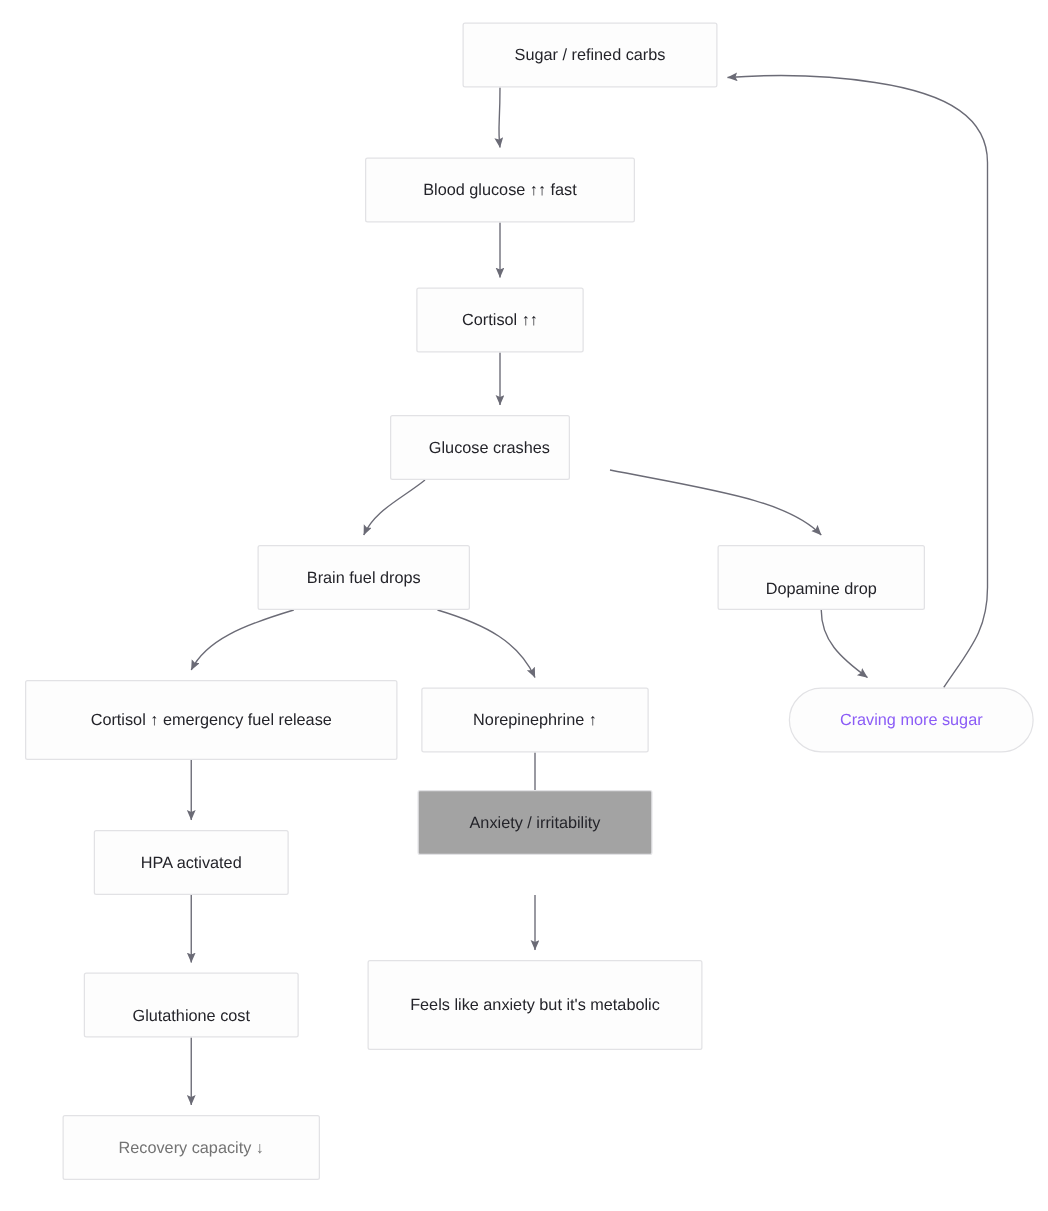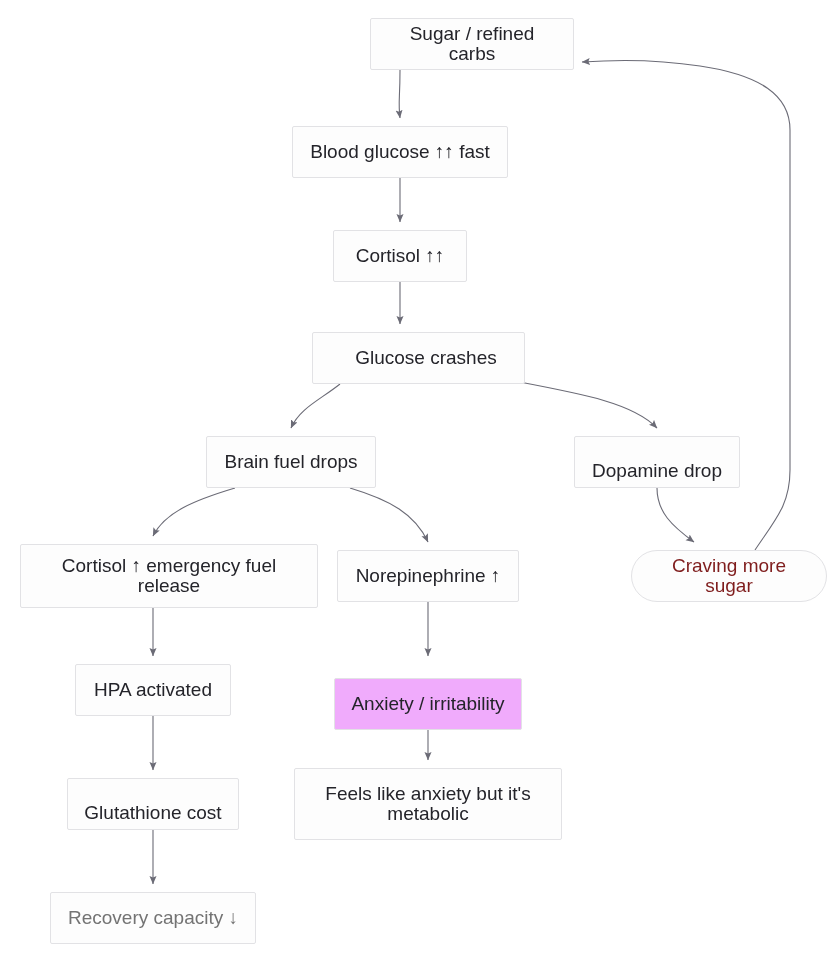--- a/index.html
+++ b/index.html
@@ -32,21 +32,21 @@
     position: absolute;
     box-sizing: border-box;
     background: #fdfdfd;
     border: 1px solid #e2e2e5;
     border-radius: 2px;
     display: flex;
     align-items: center;
     justify-content: center;
     text-align: center;
     color: #24242a;
-    font-size: 19px;
+    font-size: 13px;
     line-height: 20px;
     padding: 6px 14px;
     box-shadow: 0 0 0 0 rgba(0,0,0,0);
   }
   .node-label {
     display: block;
     white-space: pre-line;
   }
 </style>
 </head>
@@ -81,42 +81,42 @@
   <div id="nodes">
       <div class="node" style="left: 370px; top: 18px; width: 204px; height: 52px; background: rgb(253, 253, 253); border-color: rgb(226, 226, 229); color: rgb(36, 36, 42);">
         <span class="node-label">Sugar / refined carbs</span>
       </div>
       <div class="node" style="left: 292px; top: 126px; width: 216px; height: 52px; background: rgb(253, 253, 253); border-color: rgb(226, 226, 229); color: rgb(36, 36, 42);">
         <span class="node-label">Blood glucose ↑↑ fast</span>
       </div>
       <div class="node" style="left: 333px; top: 230px; width: 134px; height: 52px; background: rgb(253, 253, 253); border-color: rgb(226, 226, 229); color: rgb(36, 36, 42);">
         <span class="node-label">Cortisol ↑↑</span>
       </div>
-      <div class="node" style="left: 312px; top: 332px; width: 213px; height: 52px; background: rgb(253, 253, 253); border-color: rgb(226, 226, 229); color: rgb(36, 36, 42); padding-left: 29px;">
+      <div class="node" style="left: 312px; top: 332px; width: 144px; height: 52px; background: rgb(253, 253, 253); border-color: rgb(226, 226, 229); color: rgb(36, 36, 42); padding-left: 29px;">
         <span class="node-label">Glucose crashes</span>
       </div>
       <div class="node" style="left: 206px; top: 436px; width: 170px; height: 52px; background: rgb(253, 253, 253); border-color: rgb(226, 226, 229); color: rgb(36, 36, 42);">
         <span class="node-label">Brain fuel drops</span>
       </div>
       <div class="node" style="left: 574px; top: 436px; width: 166px; height: 52px; background: rgb(253, 253, 253); border-color: rgb(226, 226, 229); color: rgb(36, 36, 42); align-items: flex-end;">
         <span class="node-label">Dopamine drop</span>
       </div>
       <div class="node" style="left: 20px; top: 544px; width: 298px; height: 64px; background: rgb(253, 253, 253); border-color: rgb(226, 226, 229); color: rgb(36, 36, 42);">
         <span class="node-label">Cortisol ↑ emergency fuel release</span>
       </div>
       <div class="node" style="left: 337px; top: 550px; width: 182px; height: 52px; background: rgb(253, 253, 253); border-color: rgb(226, 226, 229); color: rgb(36, 36, 42);">
         <span class="node-label">Norepinephrine ↑</span>
       </div>
-      <div class="node" style="left: 631px; top: 550px; width: 196px; height: 52px; background: rgb(253, 253, 253); border-color: rgb(226, 226, 229); color: #7f1d1d; border-radius: 26px;">
+      <div class="node" style="left: 631px; top: 550px; width: 196px; height: 52px; background: rgb(253, 253, 253); border-color: rgb(226, 226, 229); color: #8b5cf6; border-radius: 26px;">
         <span class="node-label">Craving more sugar</span>
       </div>
       <div class="node" style="left: 75px; top: 664px; width: 156px; height: 52px; background: rgb(253, 253, 253); border-color: rgb(226, 226, 229); color: rgb(36, 36, 42);">
         <span class="node-label">HPA activated</span>
       </div>
-      <div class="node" style="left: 334px; top: 678px; width: 188px; height: 52px; background: #f0abfc; border-color: rgb(226, 226, 229); color: rgb(36, 36, 42);">
+      <div class="node" style="left: 334px; top: 632px; width: 188px; height: 52px; background: #a3a3a3; border-color: rgb(226, 226, 229); color: rgb(36, 36, 42);">
         <span class="node-label">Anxiety / irritability</span>
       </div>
       <div class="node" style="left: 67px; top: 778px; width: 172px; height: 52px; background: rgb(253, 253, 253); border-color: rgb(226, 226, 229); color: rgb(36, 36, 42); align-items: flex-end;">
         <span class="node-label">Glutathione cost</span>
       </div>
       <div class="node" style="left: 294px; top: 768px; width: 268px; height: 72px; background: rgb(253, 253, 253); border-color: rgb(226, 226, 229); color: rgb(36, 36, 42);">
         <span class="node-label">Feels like anxiety but it's metabolic</span>
       </div>
       <div class="node" style="left: 50px; top: 892px; width: 206px; height: 52px; background: rgb(253, 253, 253); border-color: rgb(226, 226, 229); color: #737373;">
         <span class="node-label">Recovery capacity ↓</span>

